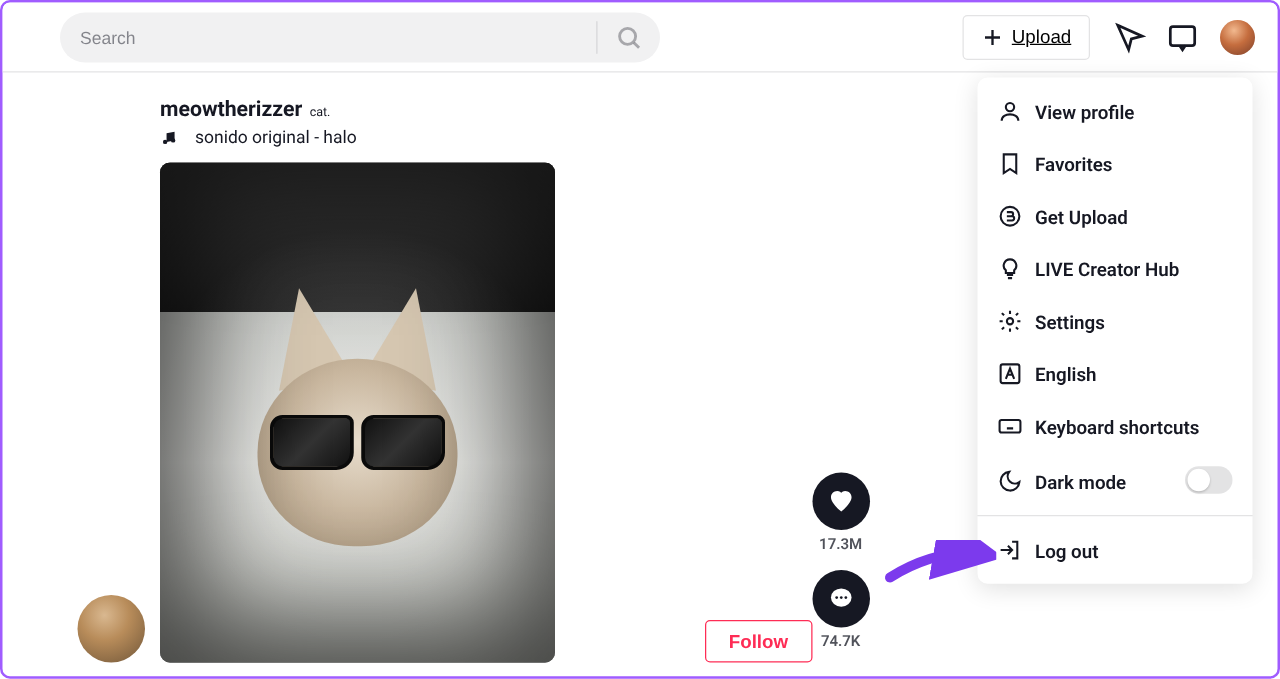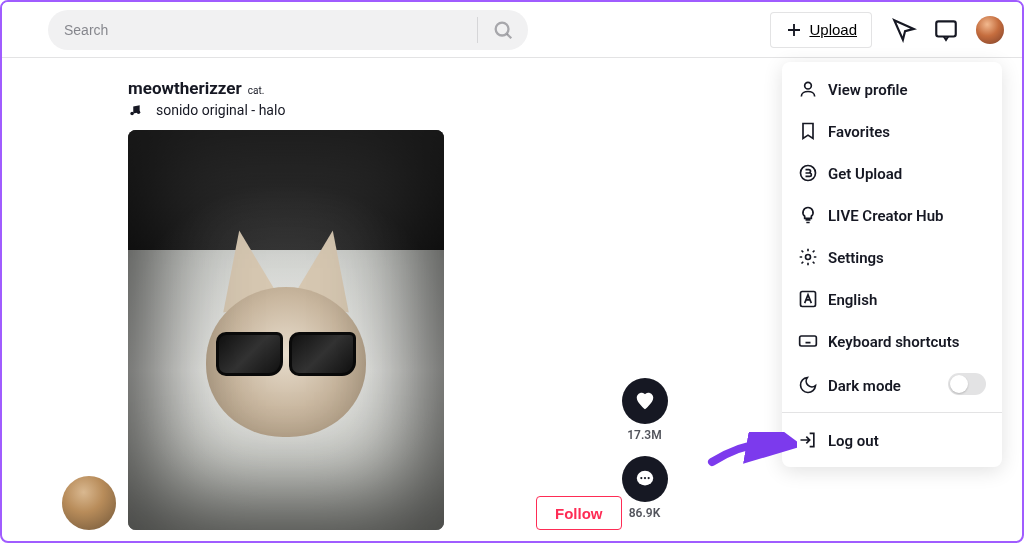--- a/index.html
+++ b/index.html
@@ -180,21 +180,21 @@
   }
   .follow-btn {
     border: 1px solid #fe2c55;
     color: #fe2c55;
     background: #fff;
     border-radius: 4px;
     padding: 2px 18px;
     font-size: 15px;
     font-weight: 600;
     cursor: pointer;
-    margin-left: 92px;
+    margin-left: 120px;
     margin-top: 8px;
     height: 34px;
   }
   .action-col {
     margin-left: 0;
     margin-top: 280px;
     display: flex;
     flex-direction: column;
     align-items: center;
     gap: 4px;
@@ -334,21 +334,21 @@
     </div>
     <div class="action-count">17.3M</div>
     <div class="action-btn">
       <svg width="22" height="22" viewBox="0 0 24 24" fill="#fff">
           <ellipse cx="12" cy="11" rx="9" ry="8"></ellipse>
           <circle cx="8" cy="11" r="1.2" fill="#161823"></circle>
           <circle cx="12" cy="11" r="1.2" fill="#161823"></circle>
           <circle cx="16" cy="11" r="1.2" fill="#161823"></circle>
         </svg>
     </div>
-    <div class="action-count">86.9K</div>
+    <div class="action-count">74.7K</div>
   </div>
 </div>
 
 <div class="dropdown">
   <div class="menu-item">
     <span class="menu-icon">
         <svg width="20" height="20" viewBox="0 0 24 24" fill="none" stroke="currentColor" stroke-width="2">
           <circle cx="12" cy="8" r="4"></circle>
           <path d="M4 21c0-4 4-6 8-6s8 2 8 6"></path>
         </svg>

